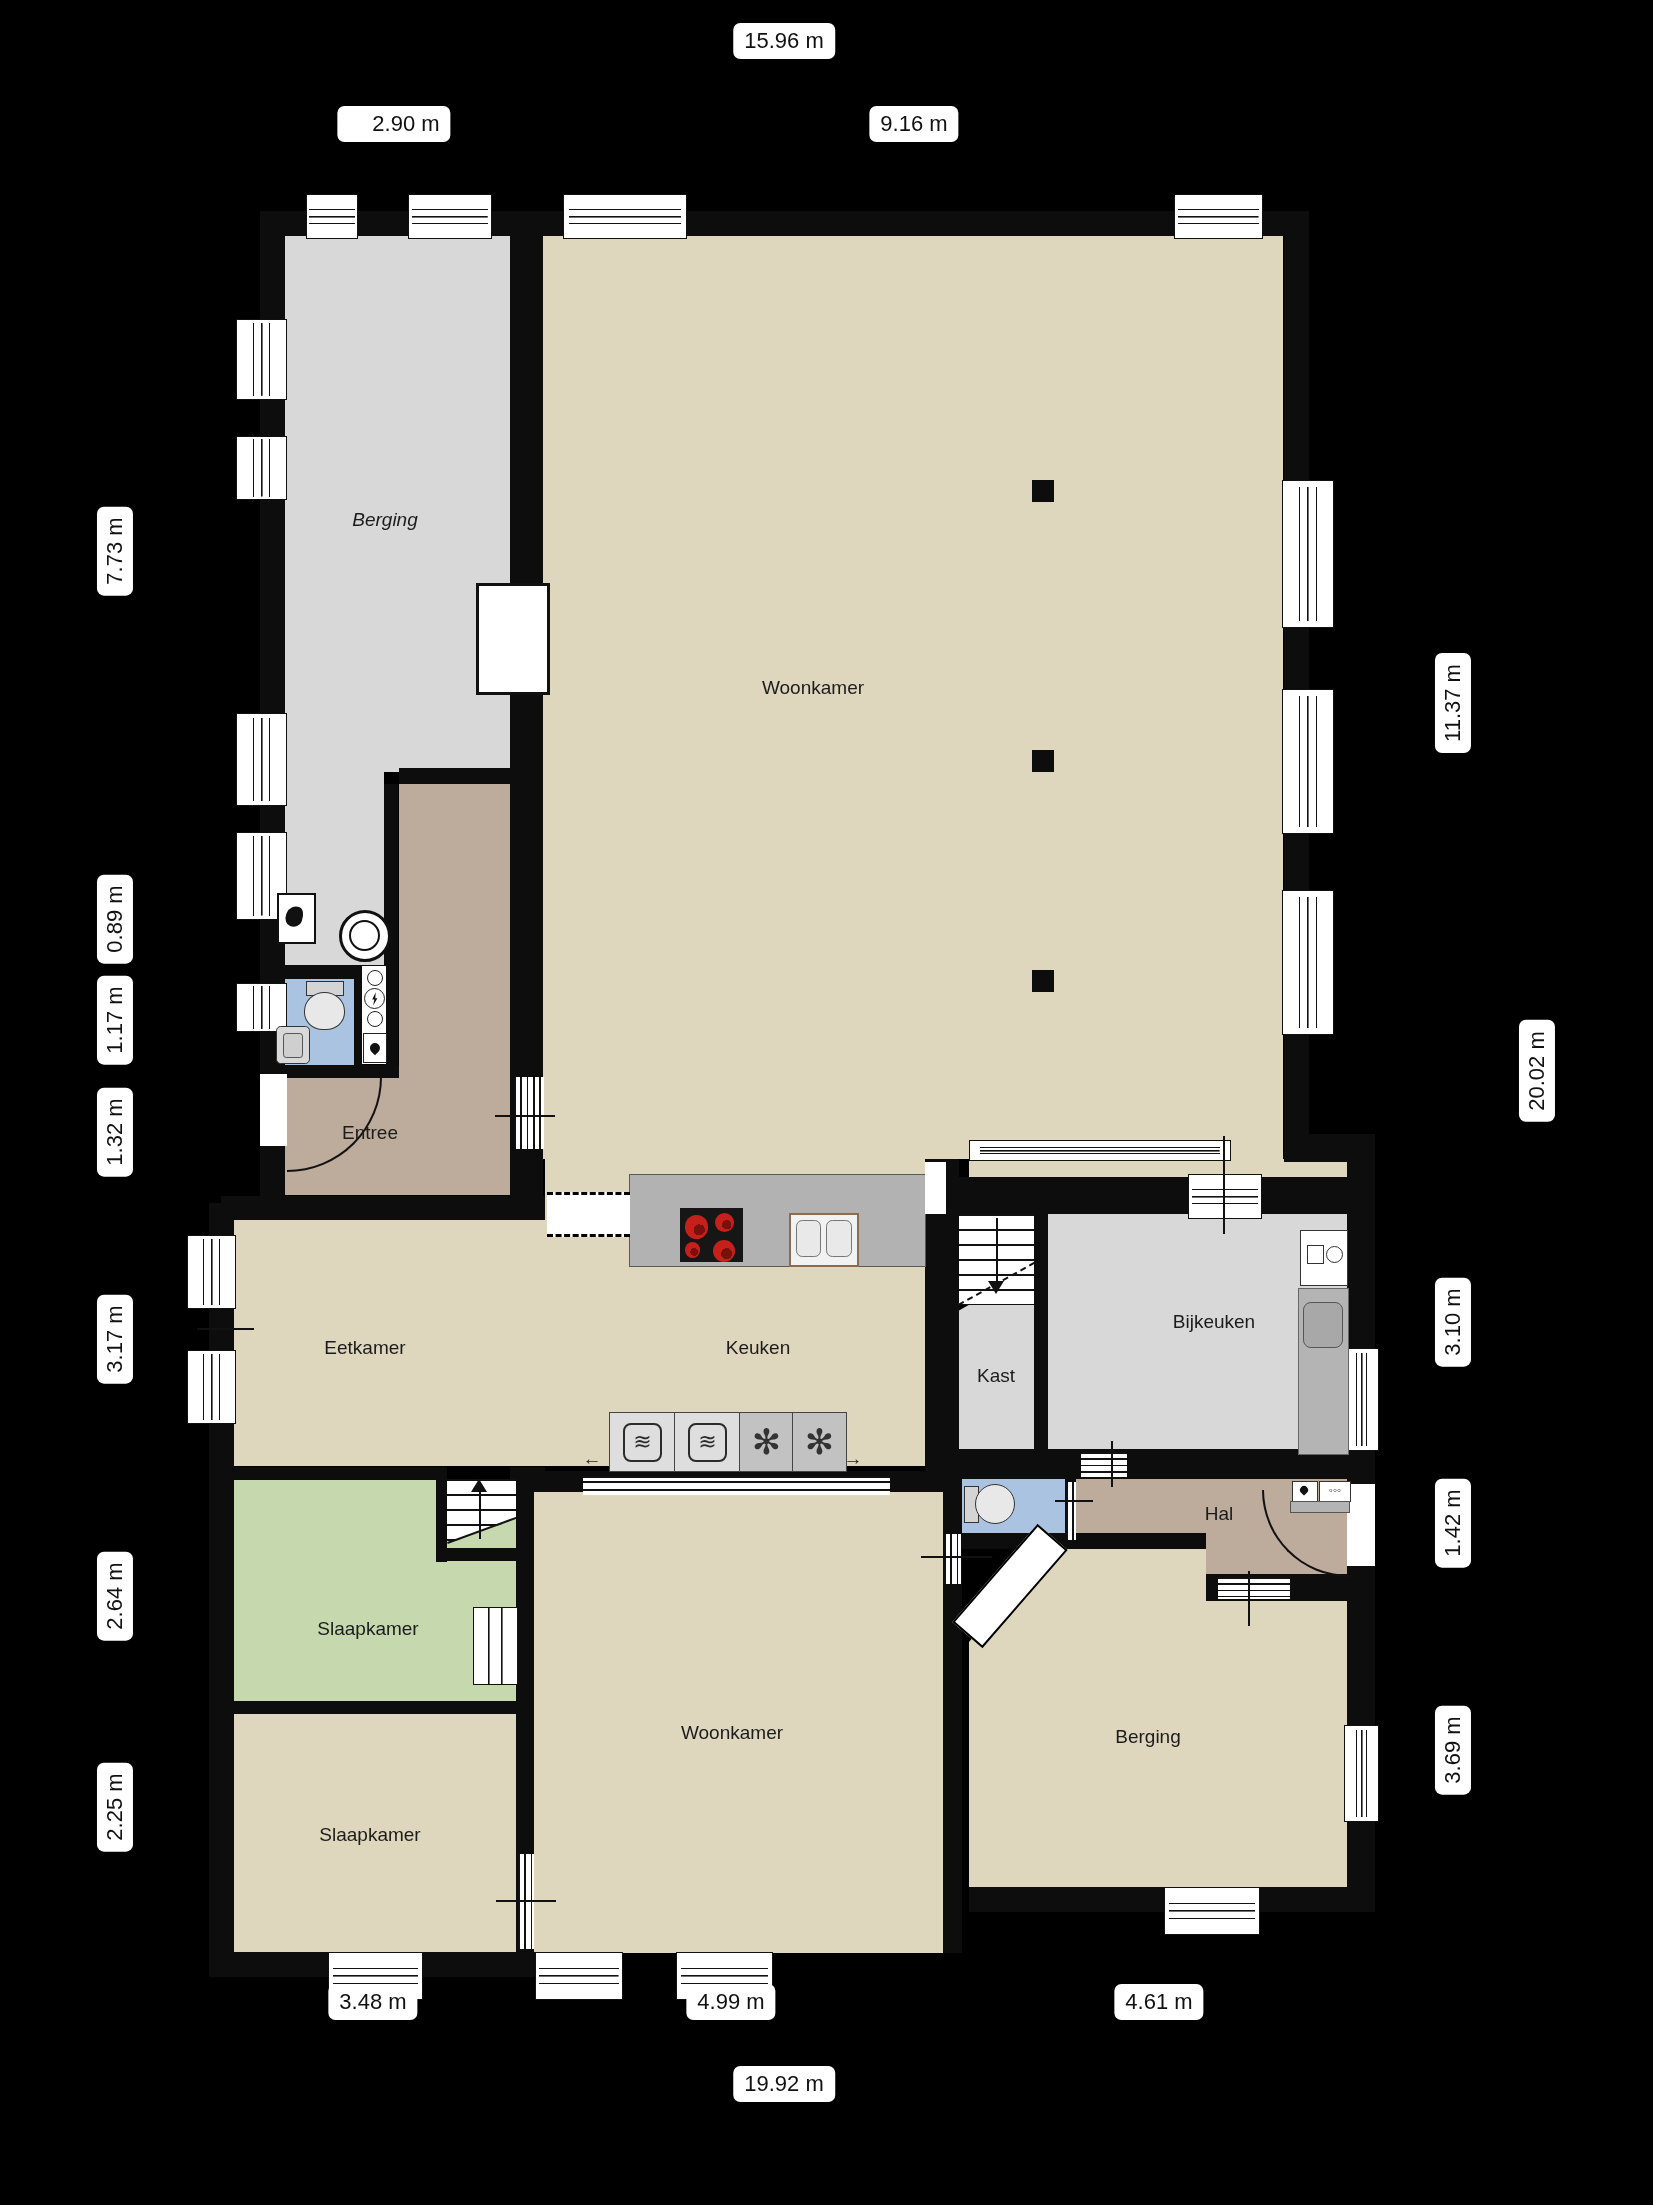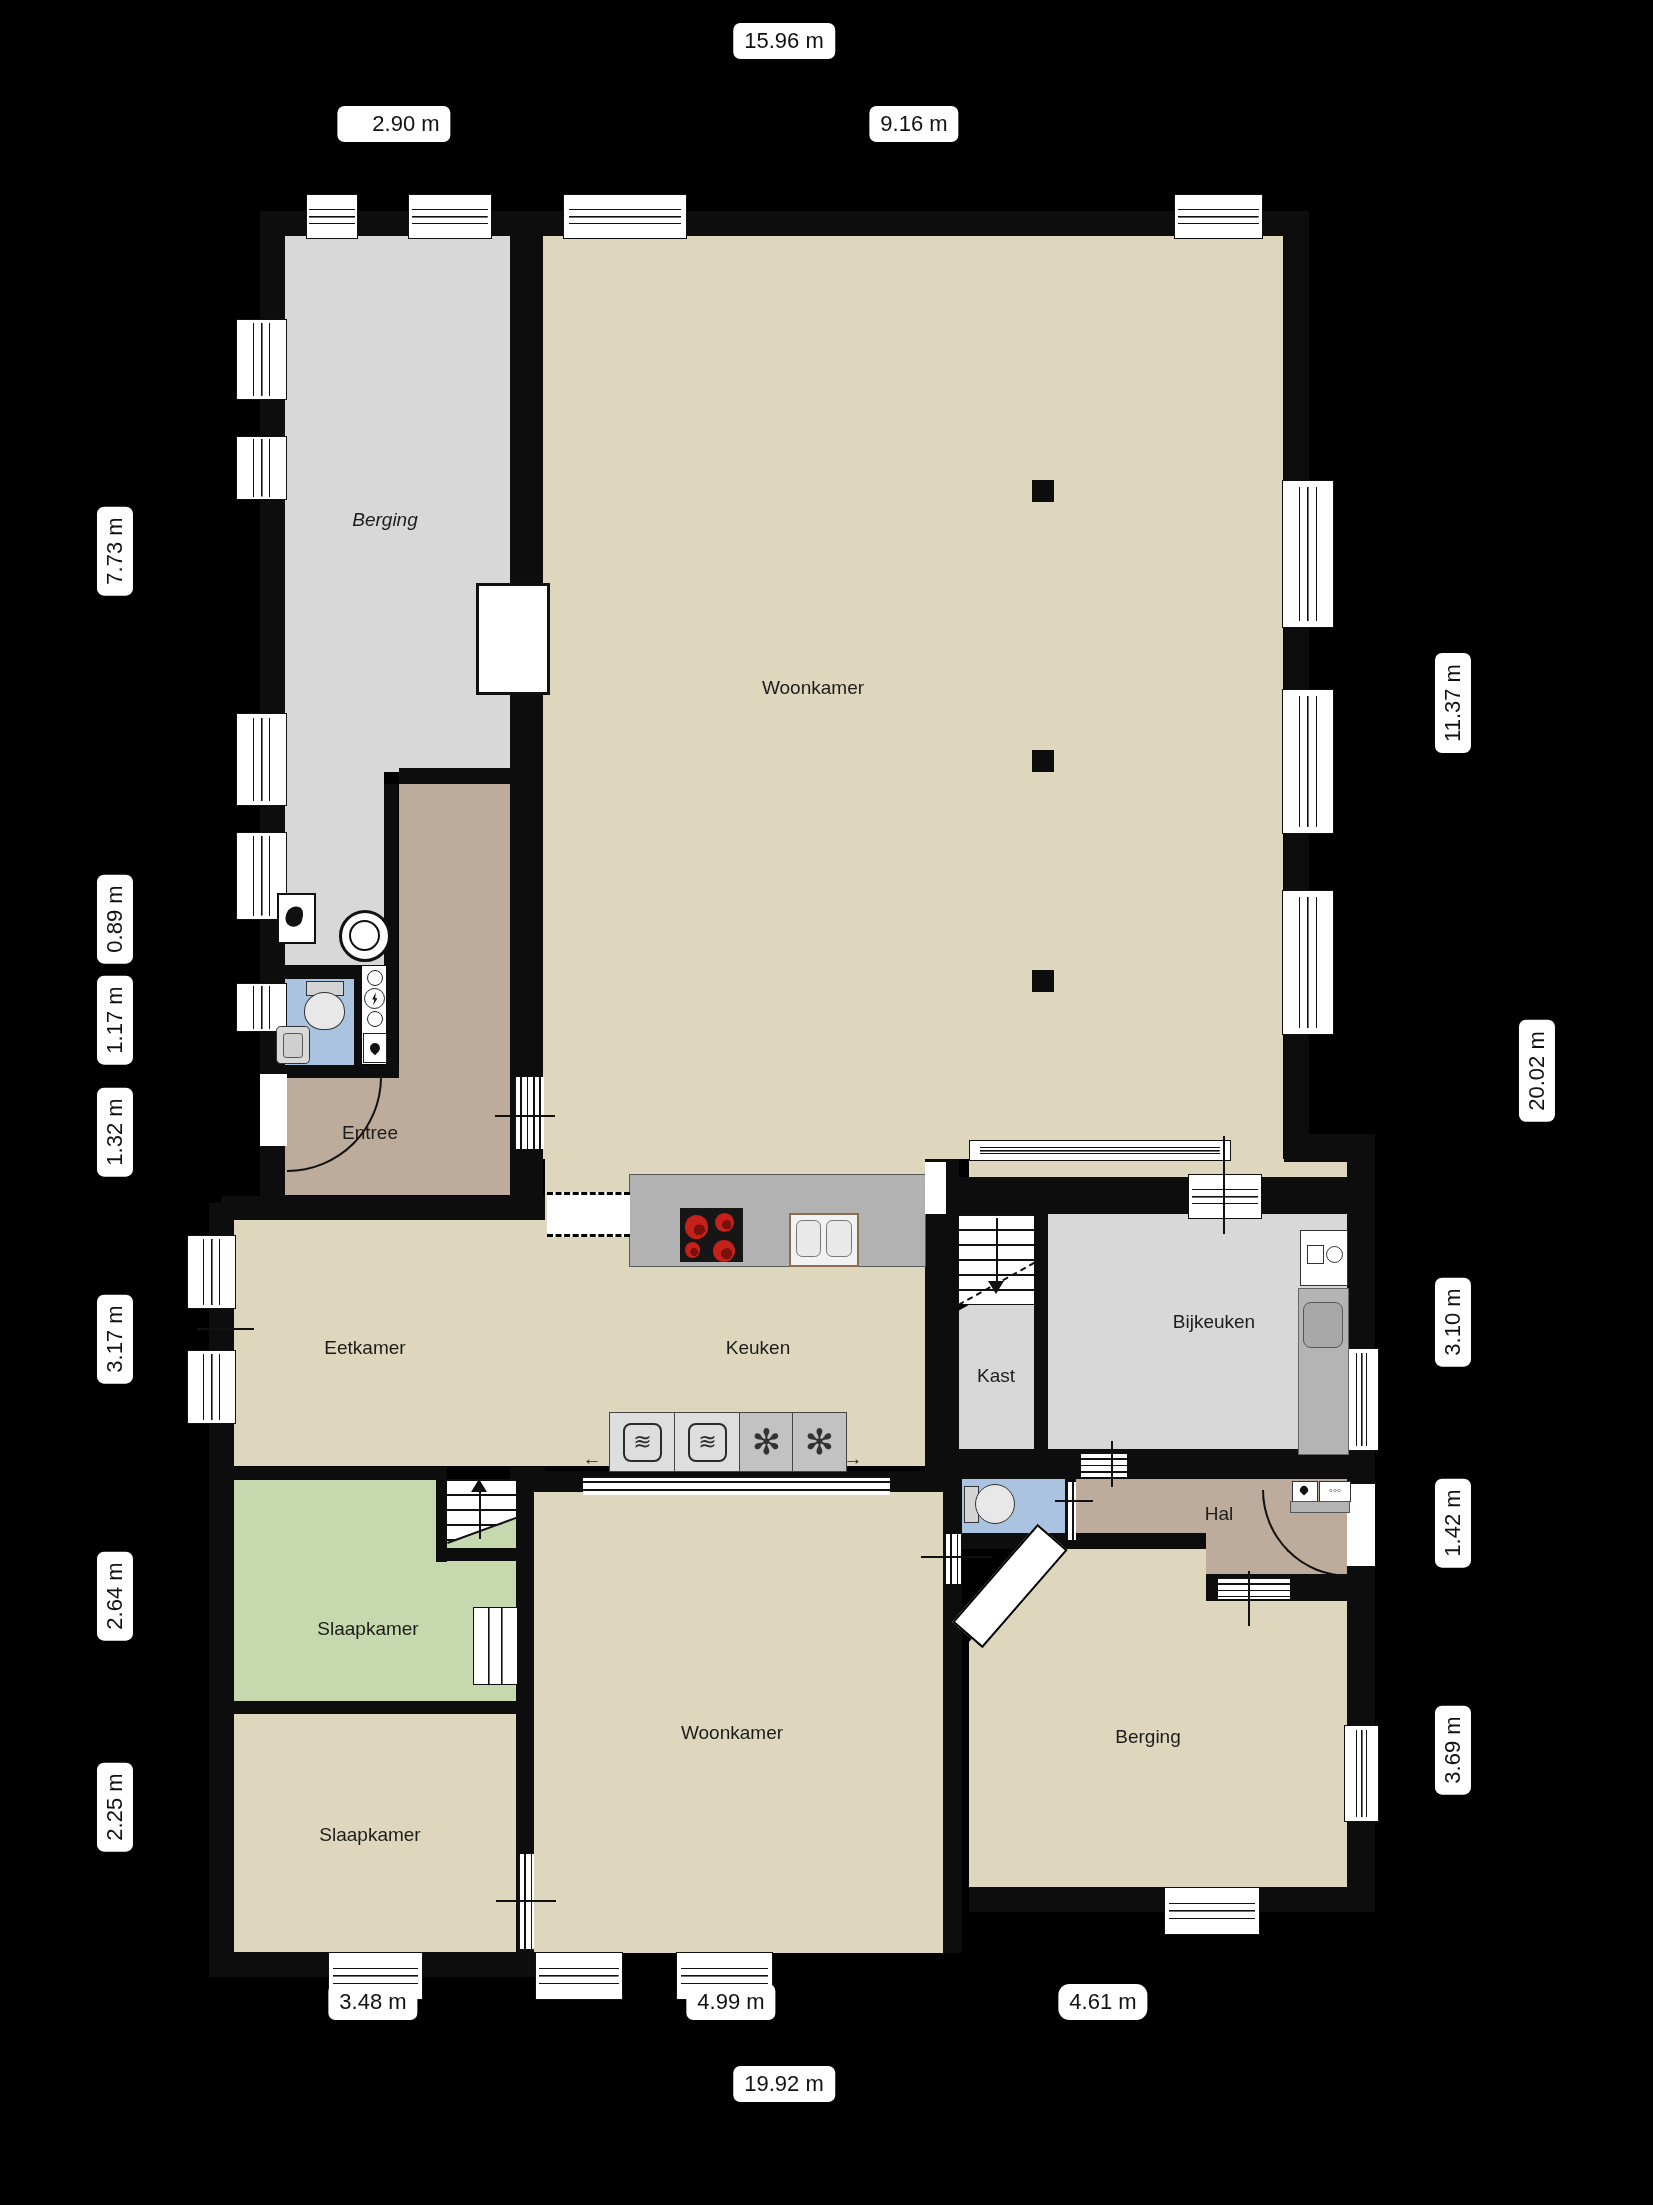--- a/index.html
+++ b/index.html
@@ -175,21 +175,21 @@
   <div class="chip v" style="left:115px;top:1807px;">2.25 m</div>
 
   <div class="chip v" style="left:1453px;top:703px;">11.37 m</div>
   <div class="chip v" style="left:1537px;top:1071px;">20.02 m</div>
   <div class="chip v" style="left:1453px;top:1322px;">3.10 m</div>
   <div class="chip v" style="left:1453px;top:1523px;">1.42 m</div>
   <div class="chip v" style="left:1453px;top:1750px;">3.69 m</div>
 
   <div class="chip" style="left:373px;top:2002px;">3.48 m</div>
   <div class="chip" style="left:731px;top:2002px;">4.99 m</div>
-  <div class="chip" style="left:1103px;top:2002px;border-radius:11px;">4.61 m</div>
+  <div class="chip" style="left:1159px;top:2002px;">4.61 m</div>
   <div class="chip" style="left:784px;top:2084px;">19.92 m</div>
 <div class="floor f-gray" style="left: 285px; top: 236px; width: 225px; height: 536px;"></div>
     <div class="floor f-gray" style="left: 285px; top: 772px; width: 99px; height: 193px;"></div>
     <div class="floor f-tan" style="left: 399px; top: 784px; width: 112px; height: 294px;"></div>
     <div class="floor f-blue" style="left: 277px; top: 979px; width: 77px; height: 86px;"></div>
     <div class="floor f-tan" style="left: 285px; top: 1077px; width: 225px; height: 118px;"></div>
     <div class="floor f-beige" style="left: 543px; top: 236px; width: 740px; height: 923px;"></div>
     <div class="floor f-beige" style="left: 969px; top: 1159px; width: 378px; height: 22px;"></div>
     <div class="floor f-beige" style="left: 545px; top: 1159px; width: 380px; height: 60px;"></div>
     <div class="floor f-beige" style="left: 234px; top: 1219px; width: 692px; height: 247px;"></div>

